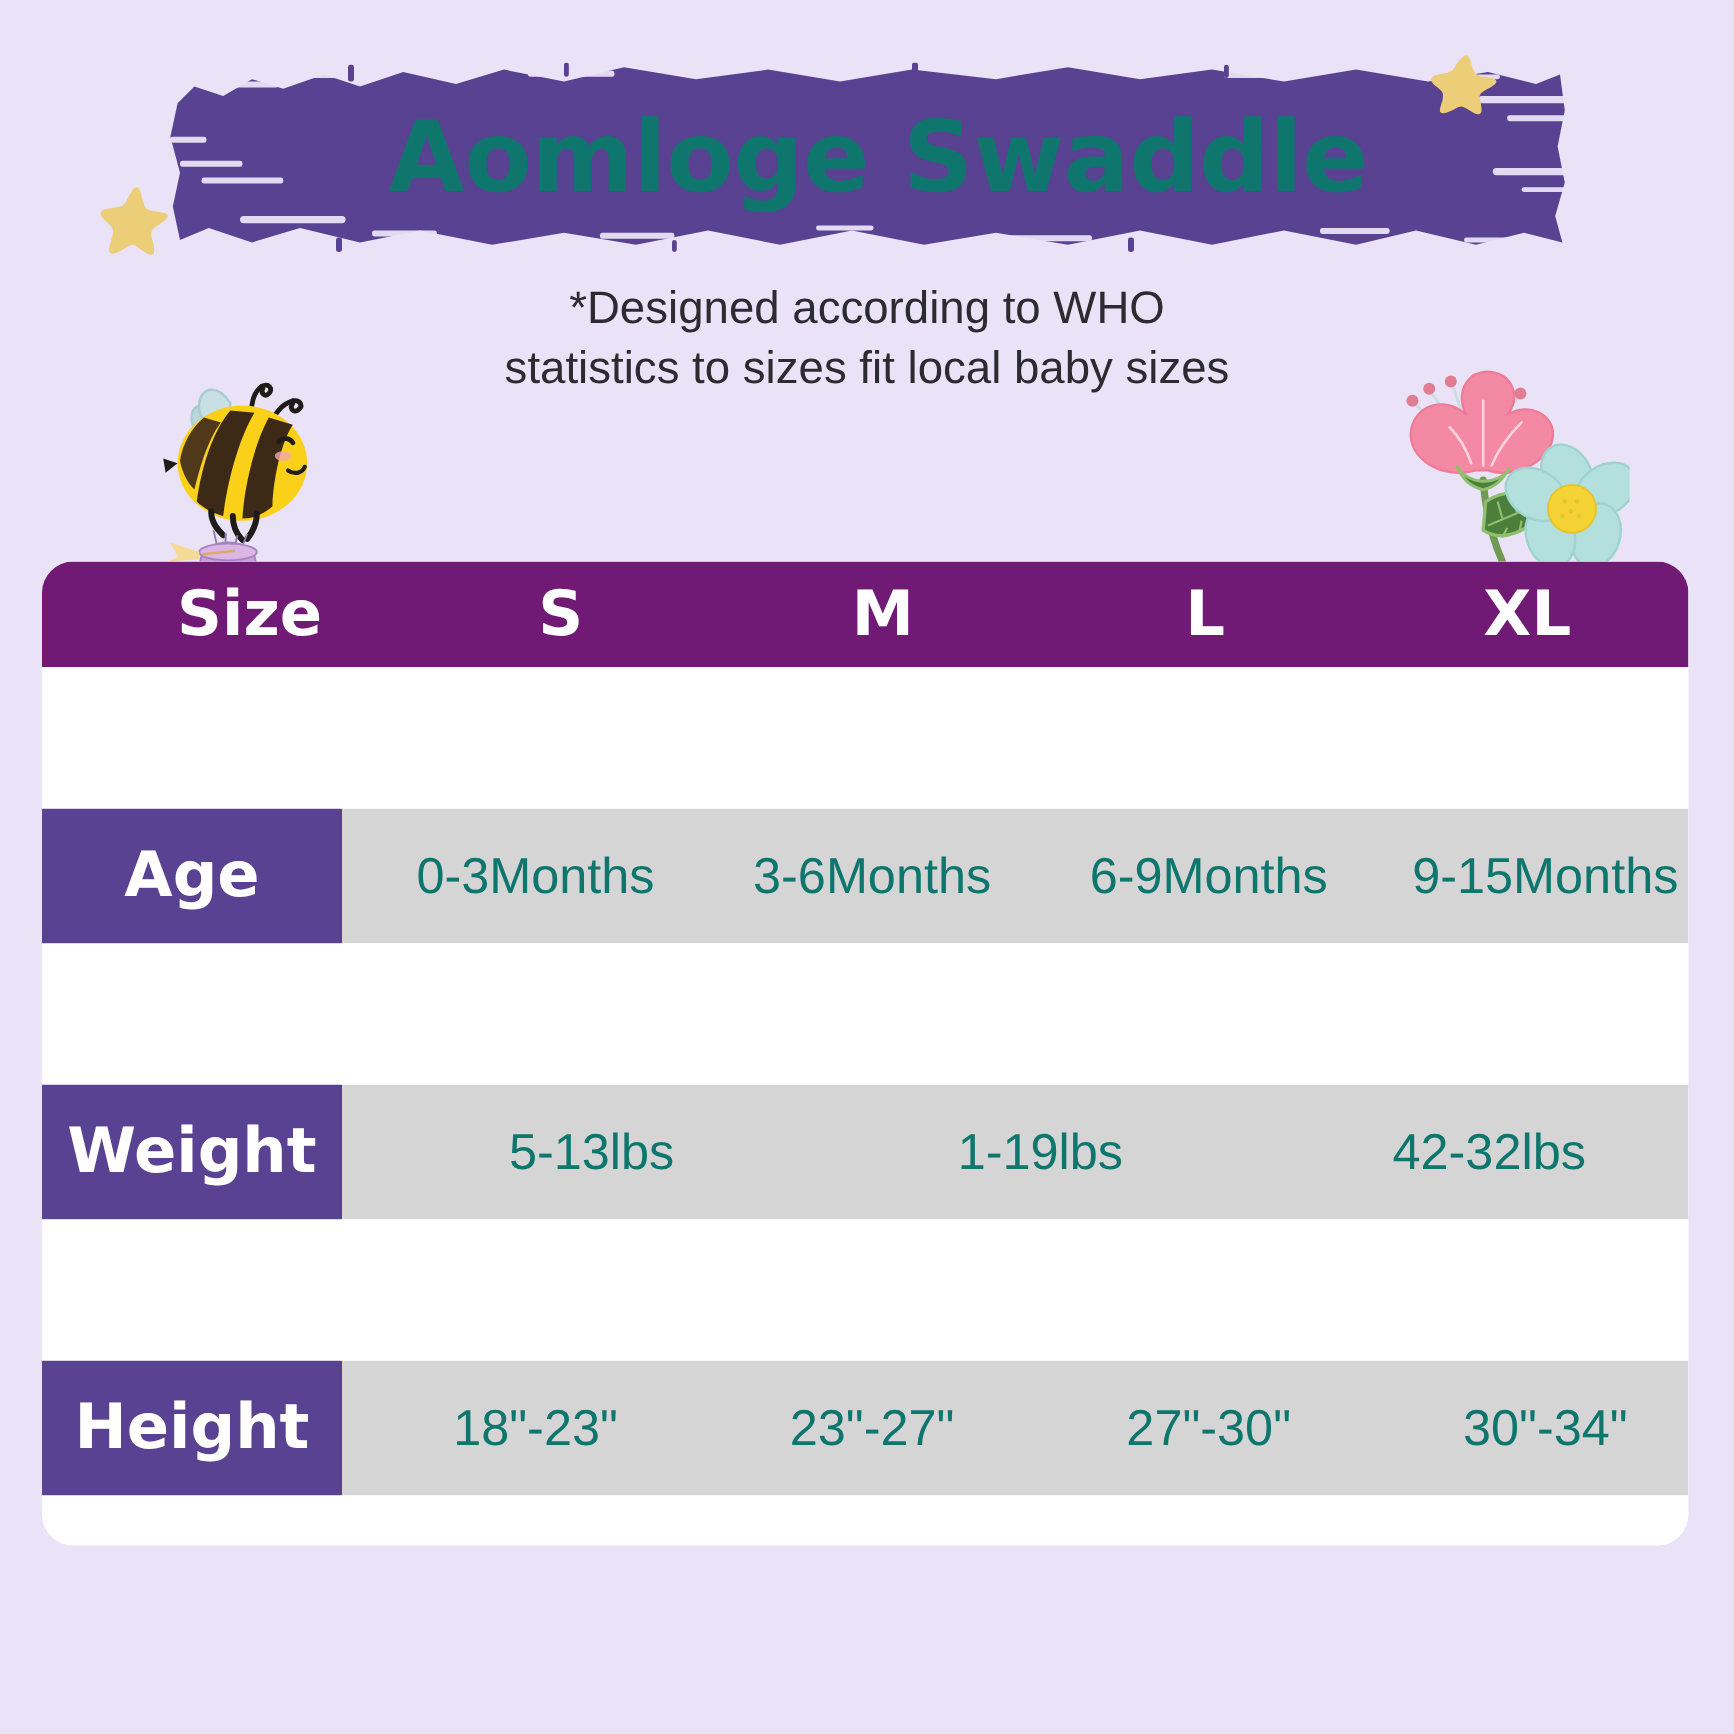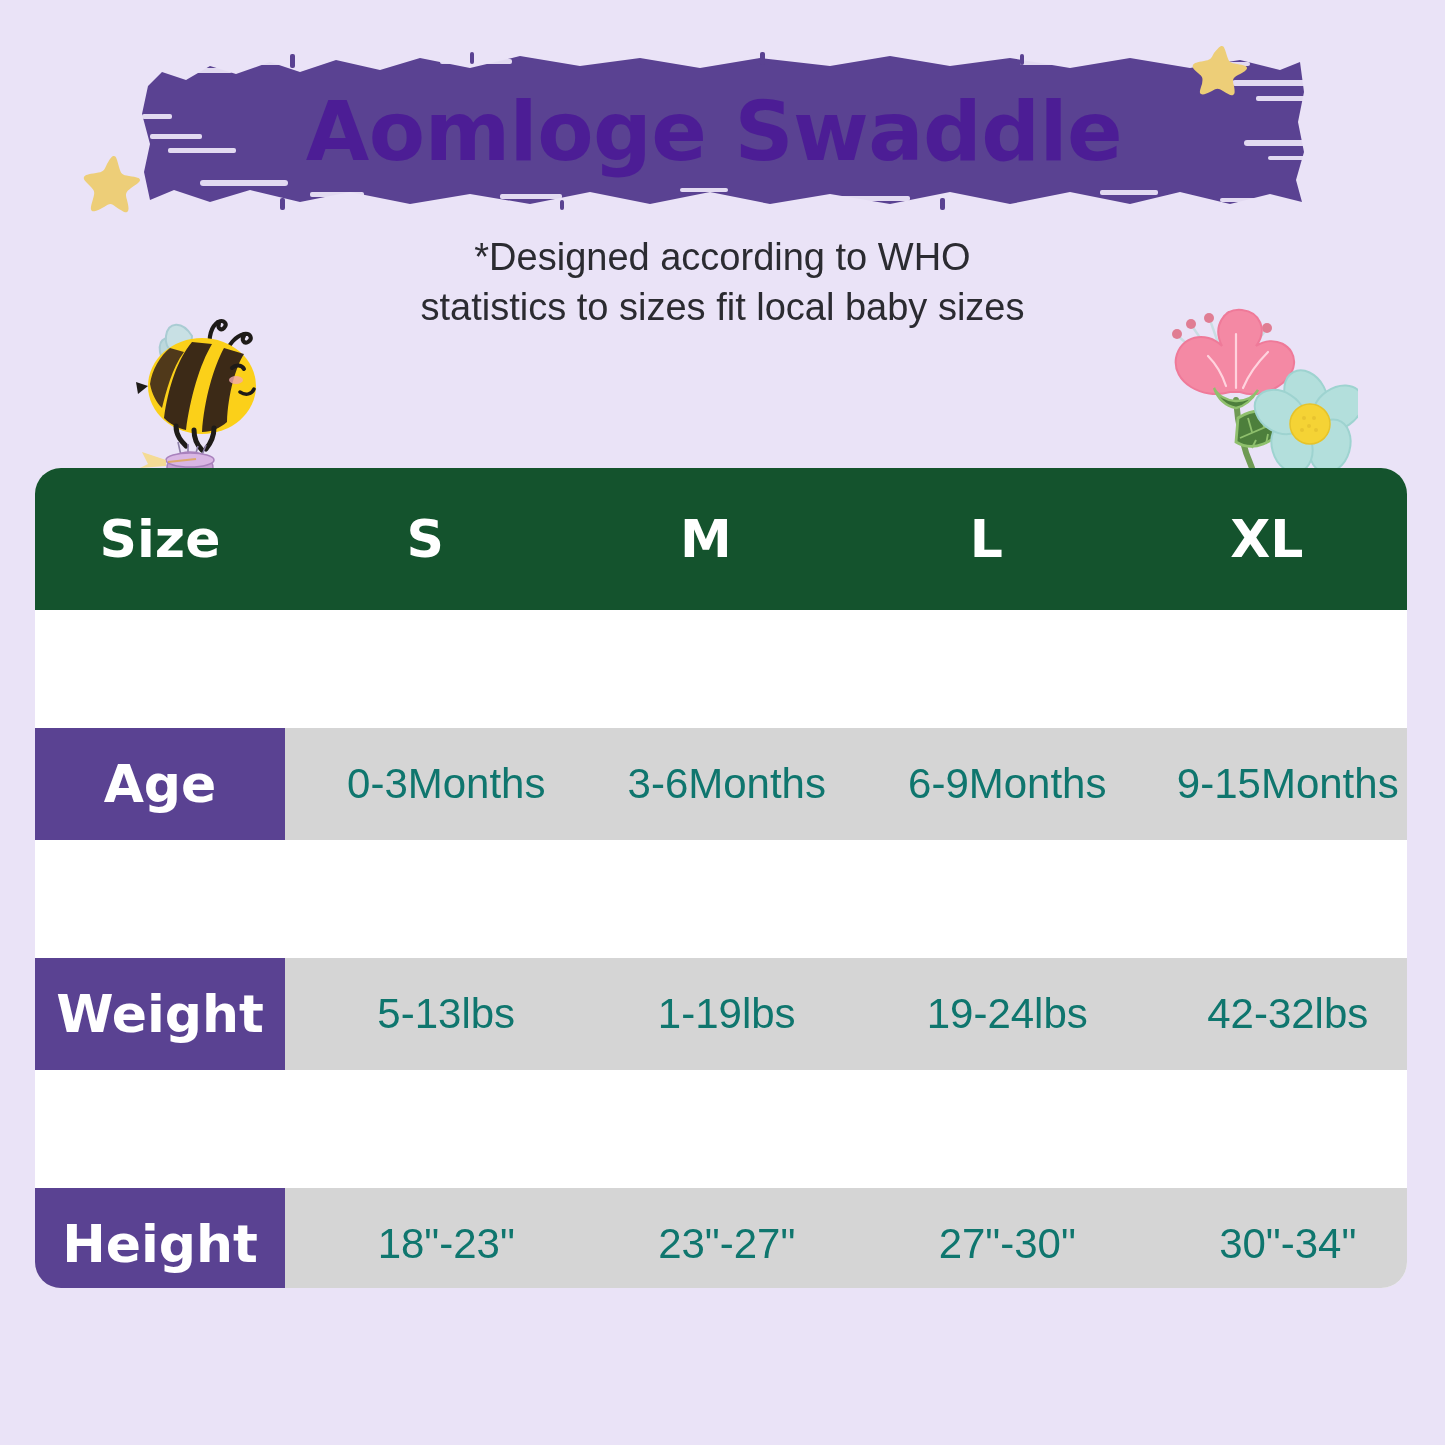--- a/index.html
+++ b/index.html
@@ -32,28 +32,28 @@
     height: 158px;
   }
   #brush-banner svg {
     display: block;
     width: 100%;
     height: 100%;
   }
 
   #title-text {
     position: absolute;
-    left: 130px;
+    left: 148px;
     top: 52px;
     width: 1168px;
     height: 158px;
     display: flex;
     align-items: center;
     justify-content: center;
-    color: #4c1d95;
+    color: #0f766e;
     font-size: 82px;
     font-weight: bold;
     letter-spacing: -0.5px;
     font-family: "DejaVu Sans", sans-serif;
     white-space: nowrap;
   }
 
   #subtitle {
     position: absolute;
     left: 0;
@@ -88,22 +88,23 @@
     background: #ffffff;
   }
 
   .trow {
     display: flex;
     width: 100%;
     box-sizing: border-box;
   }
 
   .row-header {
-    height: 142px;
-    background: #14532d;
+    height: 88px;
+    background: #701a75;
+    padding-left: 48px;
   }
   .row-spacer {
     height: 118px;
     background: #ffffff;
   }
   .row-data {
     height: 112px;
     background: #d5d5d5;
     gap: 42px;
   }
@@ -362,21 +363,20 @@
     <div class="cell-val">6-9Months</div>
     <div class="cell-val">9-15Months</div>
   </div>
 
   <div class="trow row-spacer"></div>
 
   <div class="trow row-data">
     <div class="cell-label">Weight</div>
     <div class="cell-val">5-13lbs</div>
     <div class="cell-val">1-19lbs</div>
-    <div class="cell-val">19-24lbs</div>
     <div class="cell-val">42-32lbs</div>
   </div>
 
   <div class="trow row-spacer"></div>
 
   <div class="trow row-data">
     <div class="cell-label">Height</div>
     <div class="cell-val">18"-23"</div>
     <div class="cell-val">23"-27"</div>
     <div class="cell-val">27"-30"</div>

